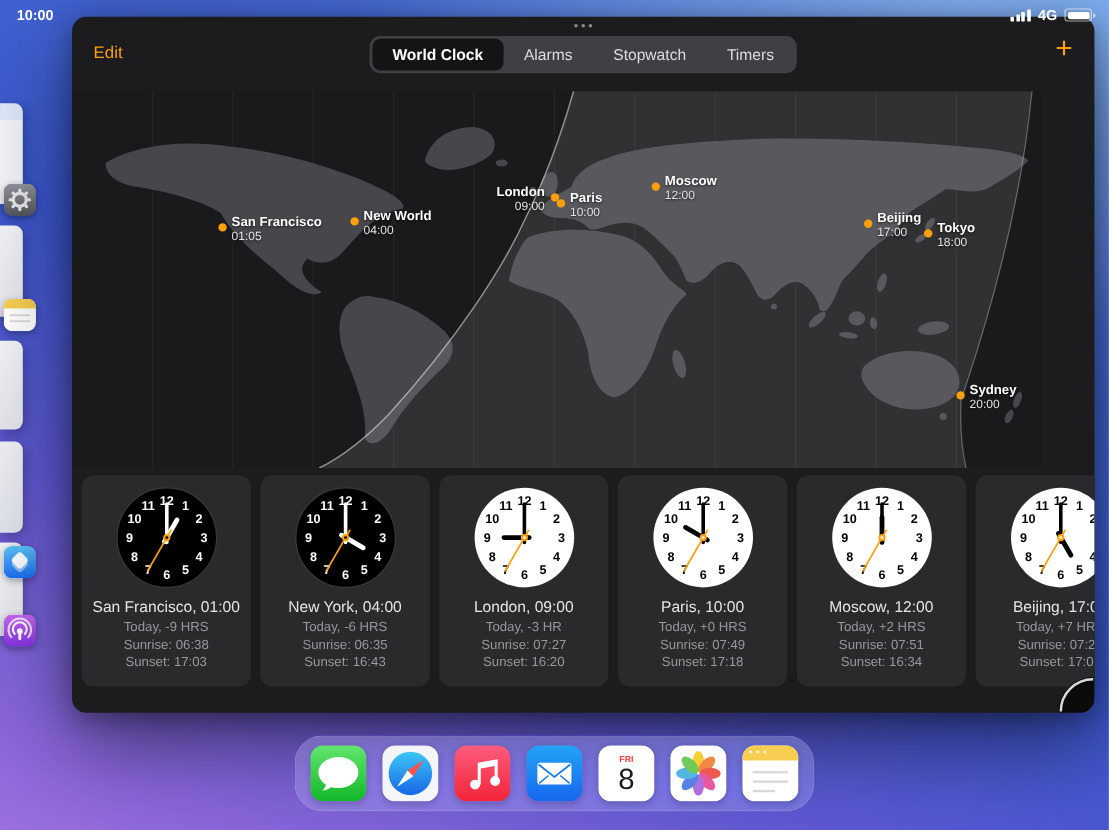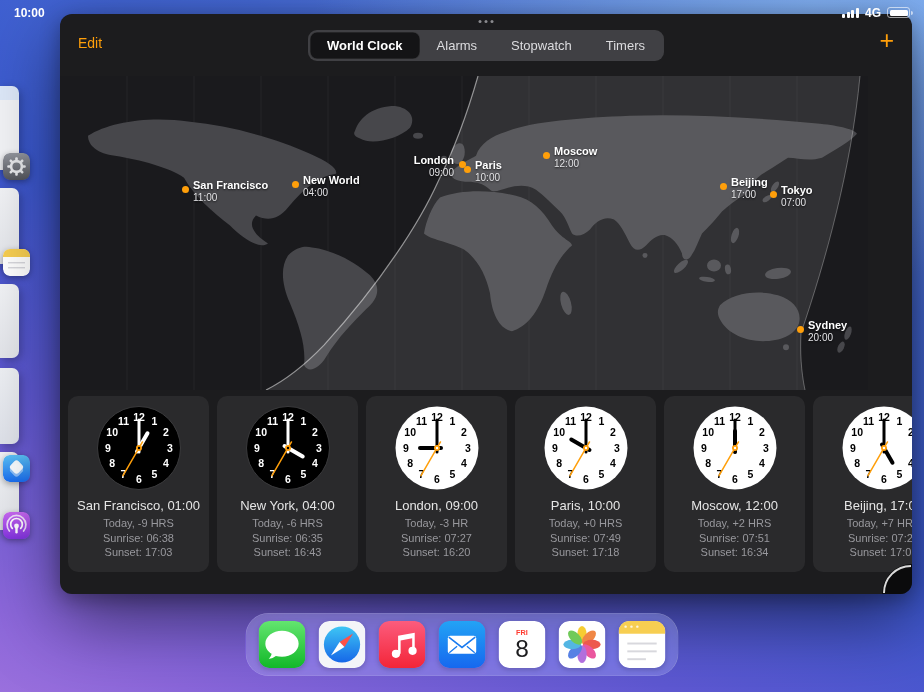--- a/index.html
+++ b/index.html
@@ -233,21 +233,21 @@
       </g>
       <path d="M418,0 C406,42 393,76 378,106 C360,146 322,206 264,270 C242,293 222,307 206,315 L745,315 C741,296 740,276 741,258 C766,184 791,94 800,0 Z" fill="rgba(255,255,255,0.10)"></path>
       <path d="M418,0 C406,42 393,76 378,106 C360,146 322,206 264,270 C242,293 222,307 206,315" stroke="rgba(255,255,255,0.5)" stroke-width="1.2" fill="none"></path>
       <path d="M800,0 C791,94 766,184 741,258 C740,276 741,296 745,315" stroke="rgba(255,255,255,0.3)" stroke-width="1" fill="none"></path>
     </svg>
     <div id="map-markers">
         <div class="marker" style="left: 125px; top: 113px;">
           <span class="dot"></span>
           <span class="mlabel right">
             <span class="mcity">San Francisco</span>
-            <span class="mtime">11:00</span>
+            <span class="mtime">01:05</span>
           </span>
         </div>
         <div class="marker" style="left: 235px; top: 108px;">
           <span class="dot"></span>
           <span class="mlabel right">
             <span class="mcity">New World</span>
             <span class="mtime">04:00</span>
           </span>
         </div>
         <div class="marker" style="left: 402px; top: 88px;">
@@ -275,21 +275,21 @@
           <span class="dot"></span>
           <span class="mlabel right">
             <span class="mcity">Beijing</span>
             <span class="mtime">17:00</span>
           </span>
         </div>
         <div class="marker" style="left: 713px; top: 118px;">
           <span class="dot"></span>
           <span class="mlabel right">
             <span class="mcity">Tokyo</span>
-            <span class="mtime">07:00</span>
+            <span class="mtime">18:00</span>
           </span>
         </div>
         <div class="marker" style="left: 740px; top: 253px;">
           <span class="dot"></span>
           <span class="mlabel right">
             <span class="mcity">Sydney</span>
             <span class="mtime">20:00</span>
           </span>
         </div>
       </div>

